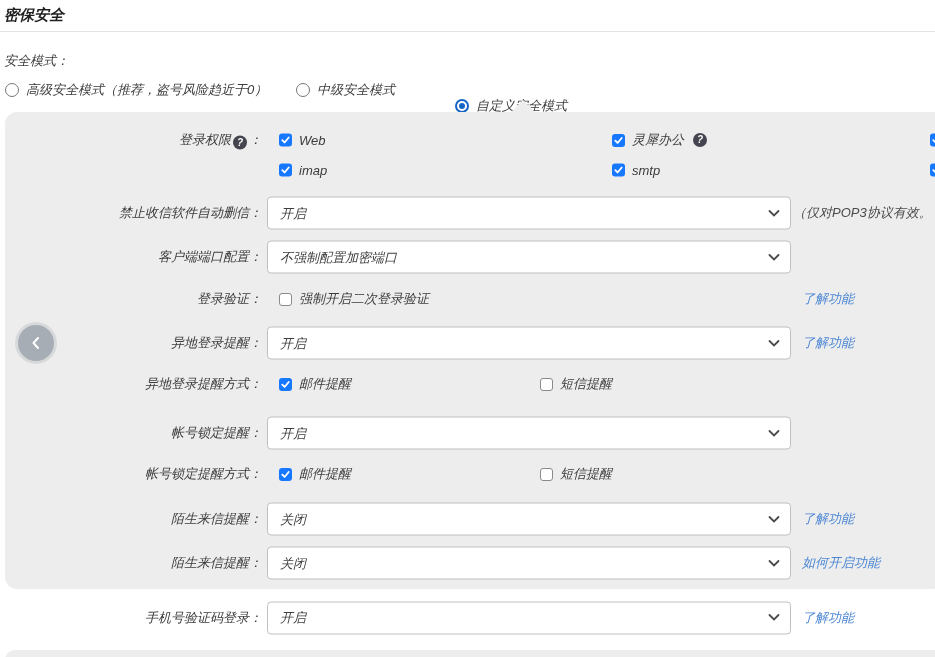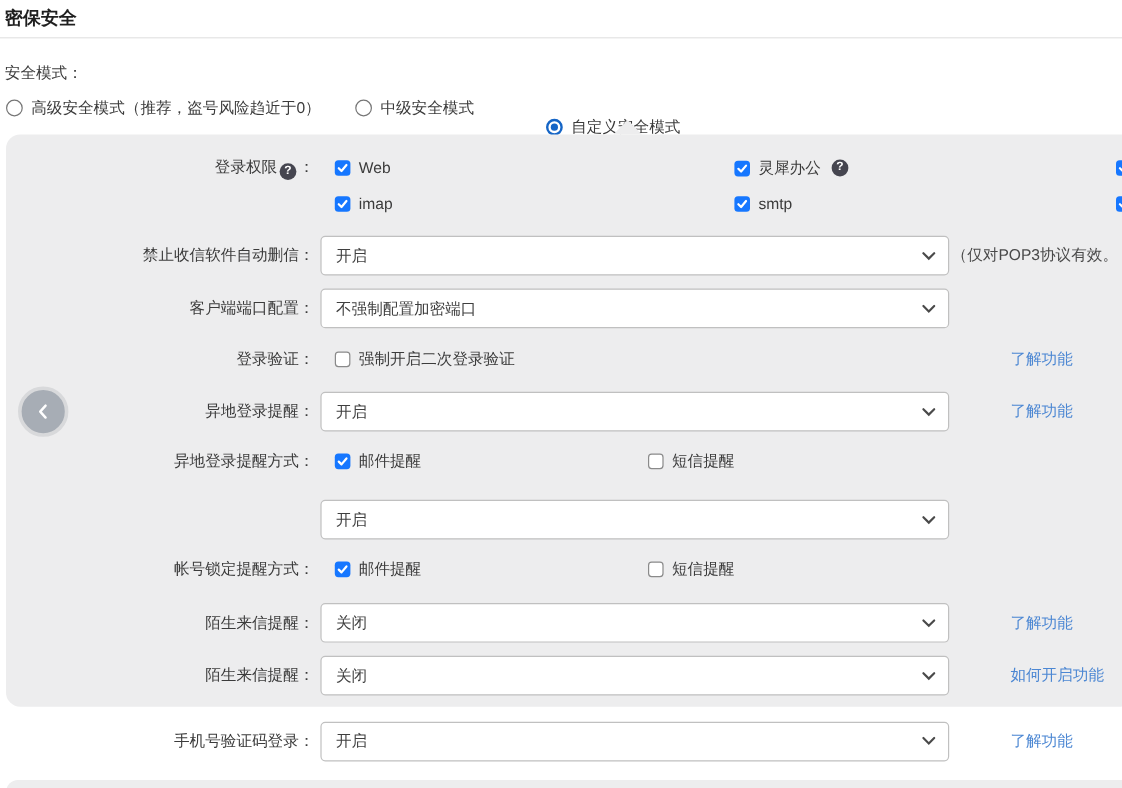--- a/index.html
+++ b/index.html
@@ -2,21 +2,21 @@
 <html><head>
 <meta charset="utf-8">
 <style>
   * { margin:0; padding:0; box-sizing:border-box; }
   html,body { background:#fff; }
   body {
     width:935px; height:657px; overflow:hidden;
     font-family:"Liberation Sans","DejaVu Sans",sans-serif;
     color:#3b3b3b; font-size:13px;
   }
-  #app { position:relative; width:935px; height:657px; background:#fff; }
+  #app { position:relative; width:935px; height:657px; background:#fff;font-style:italic; }
 
   
   .page-title { position:absolute; left:4px; top:6px; font-size:15px; font-weight:bold; color:#1f1f1f; }
   .title-divider { position:absolute; left:0; top:31px; width:935px; height:1px; background:#e3e3e3; }
 
   .mode-label { position:absolute; left:4px; top:52px; color:#3c3c3c; }
 
   
   .radio-row { position:absolute; left:5px; top:81px; height:18px; }
   .radio-opt { position:absolute; top:0; display:inline-flex; align-items:center; gap:7px; white-space:nowrap; cursor:default; }
@@ -29,21 +29,21 @@
 
   
   .notch { position:absolute; left:511px; top:100px; width:0; height:0;
     border-left:12px solid transparent; border-right:12px solid transparent; border-bottom:12px solid #ededee; }
 
   
   .panel { position:absolute; left:5px; top:112px; width:940px; height:477px; background:#ededee; border-radius:12px; }
 
   .prow { position:absolute; left:0; width:930px; }
   .prow .lbl { position:absolute; left:0; top:50%; transform:translateY(-50%); width:257px; text-align:right; color:#3b3b3b; white-space:nowrap; }
-  .prow .lnk { position:absolute; left:797px; top:50%; transform:translateY(-50%); color:#4c87d3; cursor:pointer; white-space:nowrap;margin-left:40px; }
+  .prow .lnk { position:absolute; left:797px; top:50%; transform:translateY(-50%); color:#4c87d3; cursor:pointer; white-space:nowrap; }
   .prow .note { position:absolute; left:788px; top:50%; transform:translateY(-50%); color:#4a4a4a; white-space:nowrap; }
 
   .cbitem { position:absolute; top:50%; transform:translateY(-50%); display:inline-flex; align-items:center; gap:7px; white-space:nowrap; cursor:default;padding-left:12px; }
   .cbx { width:13px; height:13px; border-radius:3px; flex:0 0 auto; display:inline-flex; align-items:center; justify-content:center; }
   .cbx.checked { background:#1677ff; }
   .cbx.unchecked { background:#fff; border:1px solid #8a8a8a; }
 
   .helpicon { display:inline-block; width:14px; height:14px; border-radius:50%; background:#45454f; color:#fff;
     font-size:10px; font-weight:bold; line-height:14px; text-align:center; vertical-align:-2px; margin:0 2px; }
 
@@ -216,20 +216,21 @@
           </span>
         <span>邮件提醒</span>
       </span>
       <span class="cbitem" style="left:523px">
         <span class="cbx unchecked"></span>
         <span>短信提醒</span>
       </span>
     </div>
 
     <div class="prow r-lock">
+      <span class="lbl">帐号锁定提醒：</span>
       <div class="sel">
         <span>开启</span>
         <span class="chev">
             <svg width="12" height="8" viewBox="0 0 12 8">
               <path d="M1.5 1.5 L6 6 L10.5 1.5" stroke="#4a4a4a" stroke-width="1.8" fill="none" stroke-linecap="round"></path>
             </svg>
           </span>
       </div>
     </div>
 

